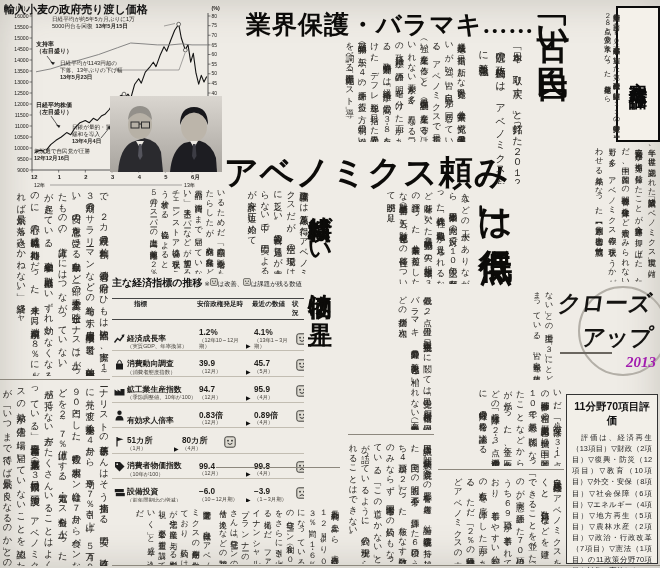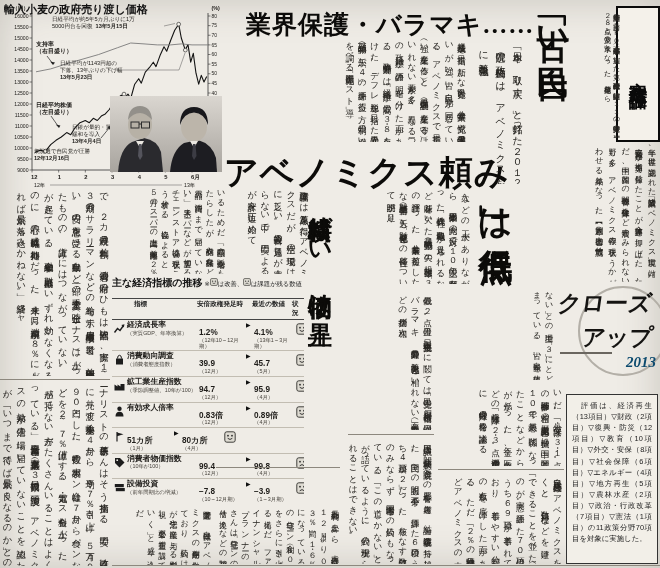--- a/index.html
+++ b/index.html
@@ -44,21 +44,21 @@
   #chart{left:2px;top:2px;width:230px;height:196px;}
   #chart-title{left:2px;top:0px;font-size:11px;font-weight:700;color:#111;
                font-family:"Liberation Sans",sans-serif;}
   #photo{left:110px;top:96px;width:112px;height:76px;}
   
   #ind-table{left:112px;top:276px;width:192px;height:226px;overflow:hidden;background:#efece6;}
   #ind-title{font-size:10px;font-weight:700;color:#111;}
   #ind-legend{font-size:6.3px;color:#222;margin-left:2px;}
   .thead{display:flex;font-size:6.6px;font-weight:700;border-bottom:1px solid #444;
          border-top:1px solid #444;padding:1px 0;color:#222;}
-  .trow{display:flex;align-items:flex-start;border-bottom:.7px solid #c2bdb2;padding:1px 0;min-height:20px;}
+  .trow{display:flex;align-items:flex-end;border-bottom:.7px solid #c2bdb2;padding:1px 0;min-height:20px;}
   .c-ic{width:15px;flex:none;text-align:center;}
   .c-nm{width:70px;flex:none;padding-right:2px;}
   .c-nm .nm{font-size:7.8px;font-weight:700;line-height:1.12;}
   .c-nm .nt{font-size:5.4px;color:#46423c;line-height:1.15;}
   .c-v1{width:47px;flex:none;}
   .c-ar{width:8px;flex:none;font-size:6px;color:#111;}
   .c-v2{width:40px;flex:none;}
   .val{font-size:8.2px;font-weight:700;line-height:1.05;margin-top:8px;}
   .per{font-size:5.4px;color:#46423c;line-height:1.1;}
   .c-st{width:15px;flex:none;text-align:center;}
@@ -68,21 +68,21 @@
   #info-box h3{margin:0 0 4px 0;font-size:10.5px;text-align:center;color:#111;}
   #info-box p{margin:0;font-size:7.4px;line-height:1.5;color:#222;text-align:justify;}
   
   #logo{left:556px;top:284px;width:104px;height:94px;overflow:hidden;}
   #logo .circ{position:absolute;right:-8px;top:2px;width:86px;height:86px;border:2.5px solid #b3afa7;
               border-radius:50%;}
   #logo .l1{position:absolute;left:2px;top:4px;font-size:23px;font-weight:700;transform:skewX(-8deg);color:#141311;}
   #logo .l2{position:absolute;left:26px;top:38px;font-size:23px;font-weight:700;transform:skewX(-8deg);color:#141311;}
   #logo .rule{position:absolute;left:4px;top:68px;width:52px;height:1.5px;background:#6a665f;}
   #logo .yr{position:absolute;left:70px;top:70px;font-size:15px;font-weight:700;font-style:italic;
-            font-family:"Liberation Serif",serif;color:#0c4a6e;}
+            font-family:"Liberation Serif",serif;color:#a21caf;}
   .rule-h{position:absolute;background:#8d887e;height:1px;}
 </style>
 </head>
 <body>
 
 <div class="stage">
 
   <div class="abs" id="chart">
     <div class="abs" id="chart-title">輸入小麦の政府売り渡し価格</div>
     <svg id="chart-svg" width="230" height="196">
@@ -257,20 +257,21 @@
 
   <div class="abs" id="logo">
     <div class="circ"></div>
     <div class="l1">クローズ</div>
     <div class="l2">アップ</div>
     <div class="rule"></div>
     <div class="yr">2013</div>
   </div>
 
   <div class="abs" id="info-box">
+    <h3>11分野70項目評価</h3>
     <p>　評価は、経済再生（13項目）▽財政（2項目）▽復興・防災（12項目）▽教育（10項目）▽外交・安保（8項目）▽社会保障（6項目）▽エネルギー（4項目）▽地方再生（5項目）▽農林水産（2項目）▽政治・行政改革（7項目）▽憲法（1項目）の11政策分野70項目を対象に実施した。</p>
   </div>
 
   <div class="abs" id="ind-table">
     <div style="display:flex;align-items:baseline;margin-bottom:8px;">
       <span id="ind-title">主な経済指標の推移</span>
       <span id="ind-legend">
         <span>※</span><span id="lg-imp"><svg width="8" height="8" viewBox="0 0 12 12">
               <rect x="0.8" y="0.8" width="10.4" height="10.4" rx="2" fill="#dedbd2" stroke="#2e2c29" stroke-width="0.9"></rect>
               <circle cx="4" cy="4.7" r="0.85" fill="#222"></circle>
@@ -440,21 +441,21 @@
         <div class="trow">
           <div class="c-ic"><svg width="13" height="13" viewBox="0 0 13 13">
               <rect x="1.8" y="3" width="9" height="3.2" fill="#1d1d1d"></rect>
               <rect x="2.8" y="7" width="9" height="3.2" fill="#1d1d1d"></rect>
             </svg></div>
           <div class="c-nm">
             <div class="nm">設備投資</div>
             <div class="nt">（前年同期比の増減）</div>
           </div>
           <div class="c-v1">
-            <div class="val">−7.8</div>
+            <div class="val">−6.0</div>
             <div class="per">（10～12月期）</div>
           </div>
           <div class="c-ar">▶</div>
           <div class="c-v2">
             <div class="val">−3.9</div>
             <div class="per">（1～3月期）</div>
           </div>
           <div class="c-st"><svg width="12" height="12" viewBox="0 0 12 12">
               <rect x="0.8" y="0.8" width="10.4" height="10.4" rx="2" fill="#dedbd2" stroke="#2e2c29" stroke-width="0.9"></rect>
               <circle cx="4" cy="4.7" r="0.85" fill="#222"></circle>

